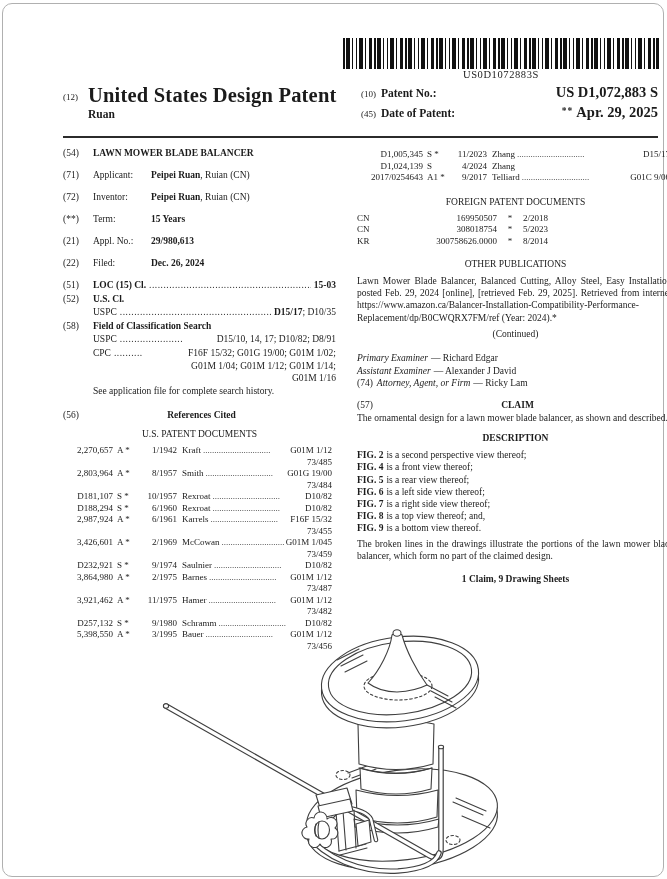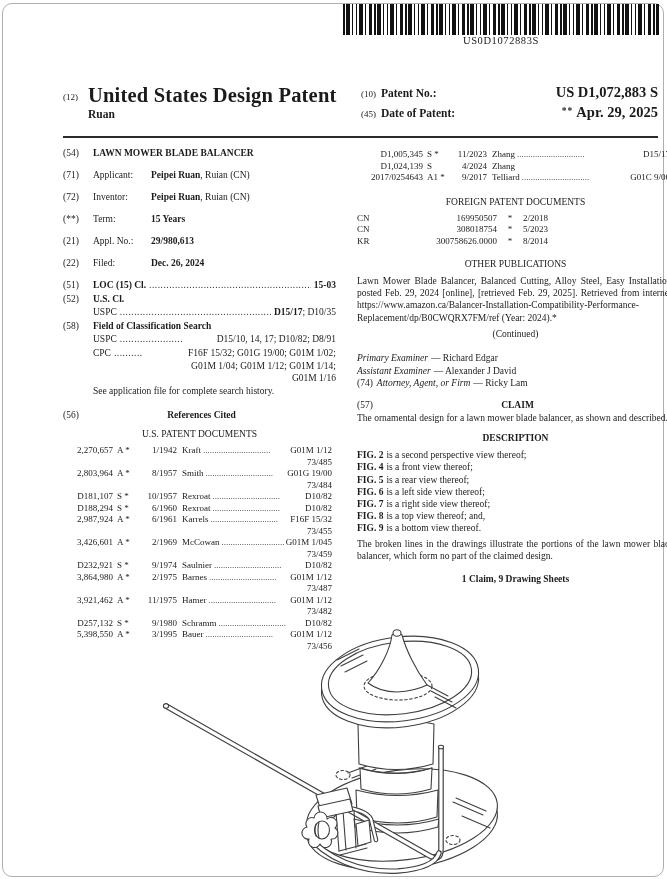--- a/index.html
+++ b/index.html
@@ -5,21 +5,21 @@
   html,body{margin:0;padding:0;}
   body{
     width:667px;height:879px;position:relative;background:#fff;
     font-family:"Liberation Serif","DejaVu Serif",serif;color:#1b1b1b;
     overflow:hidden;
   }
   .frame{position:absolute;left:2px;top:3px;width:660px;height:872px;
     border:1px solid #b0b0b0;border-radius:10px;background:#fff;}
 
   
-  .barcode{position:absolute;left:343px;top:4px;width:316px;text-align:center;}
+  .barcode{position:absolute;left:343px;top:38px;width:316px;text-align:center;}
   .bars{height:31px;
     background:repeating-linear-gradient(90deg,
       #111 0 2px,#fff 2px 3px,#111 3px 7px,#fff 7px 9px,#111 9px 10px,
       #fff 10px 13px,#111 13px 14px,#fff 14px 16px,#111 16px 20px,#fff 20px 22px,
       #111 22px 23px,#fff 23px 26px,#111 26px 29px,#fff 29px 31px);}
   .barcode-text{font-size:10.5px;letter-spacing:.6px;margin-top:0px;}
 
   
   .masthead{position:absolute;left:63px;top:84px;width:595px;display:flex;}
   .mh-left{width:278px;flex-shrink:0;}

